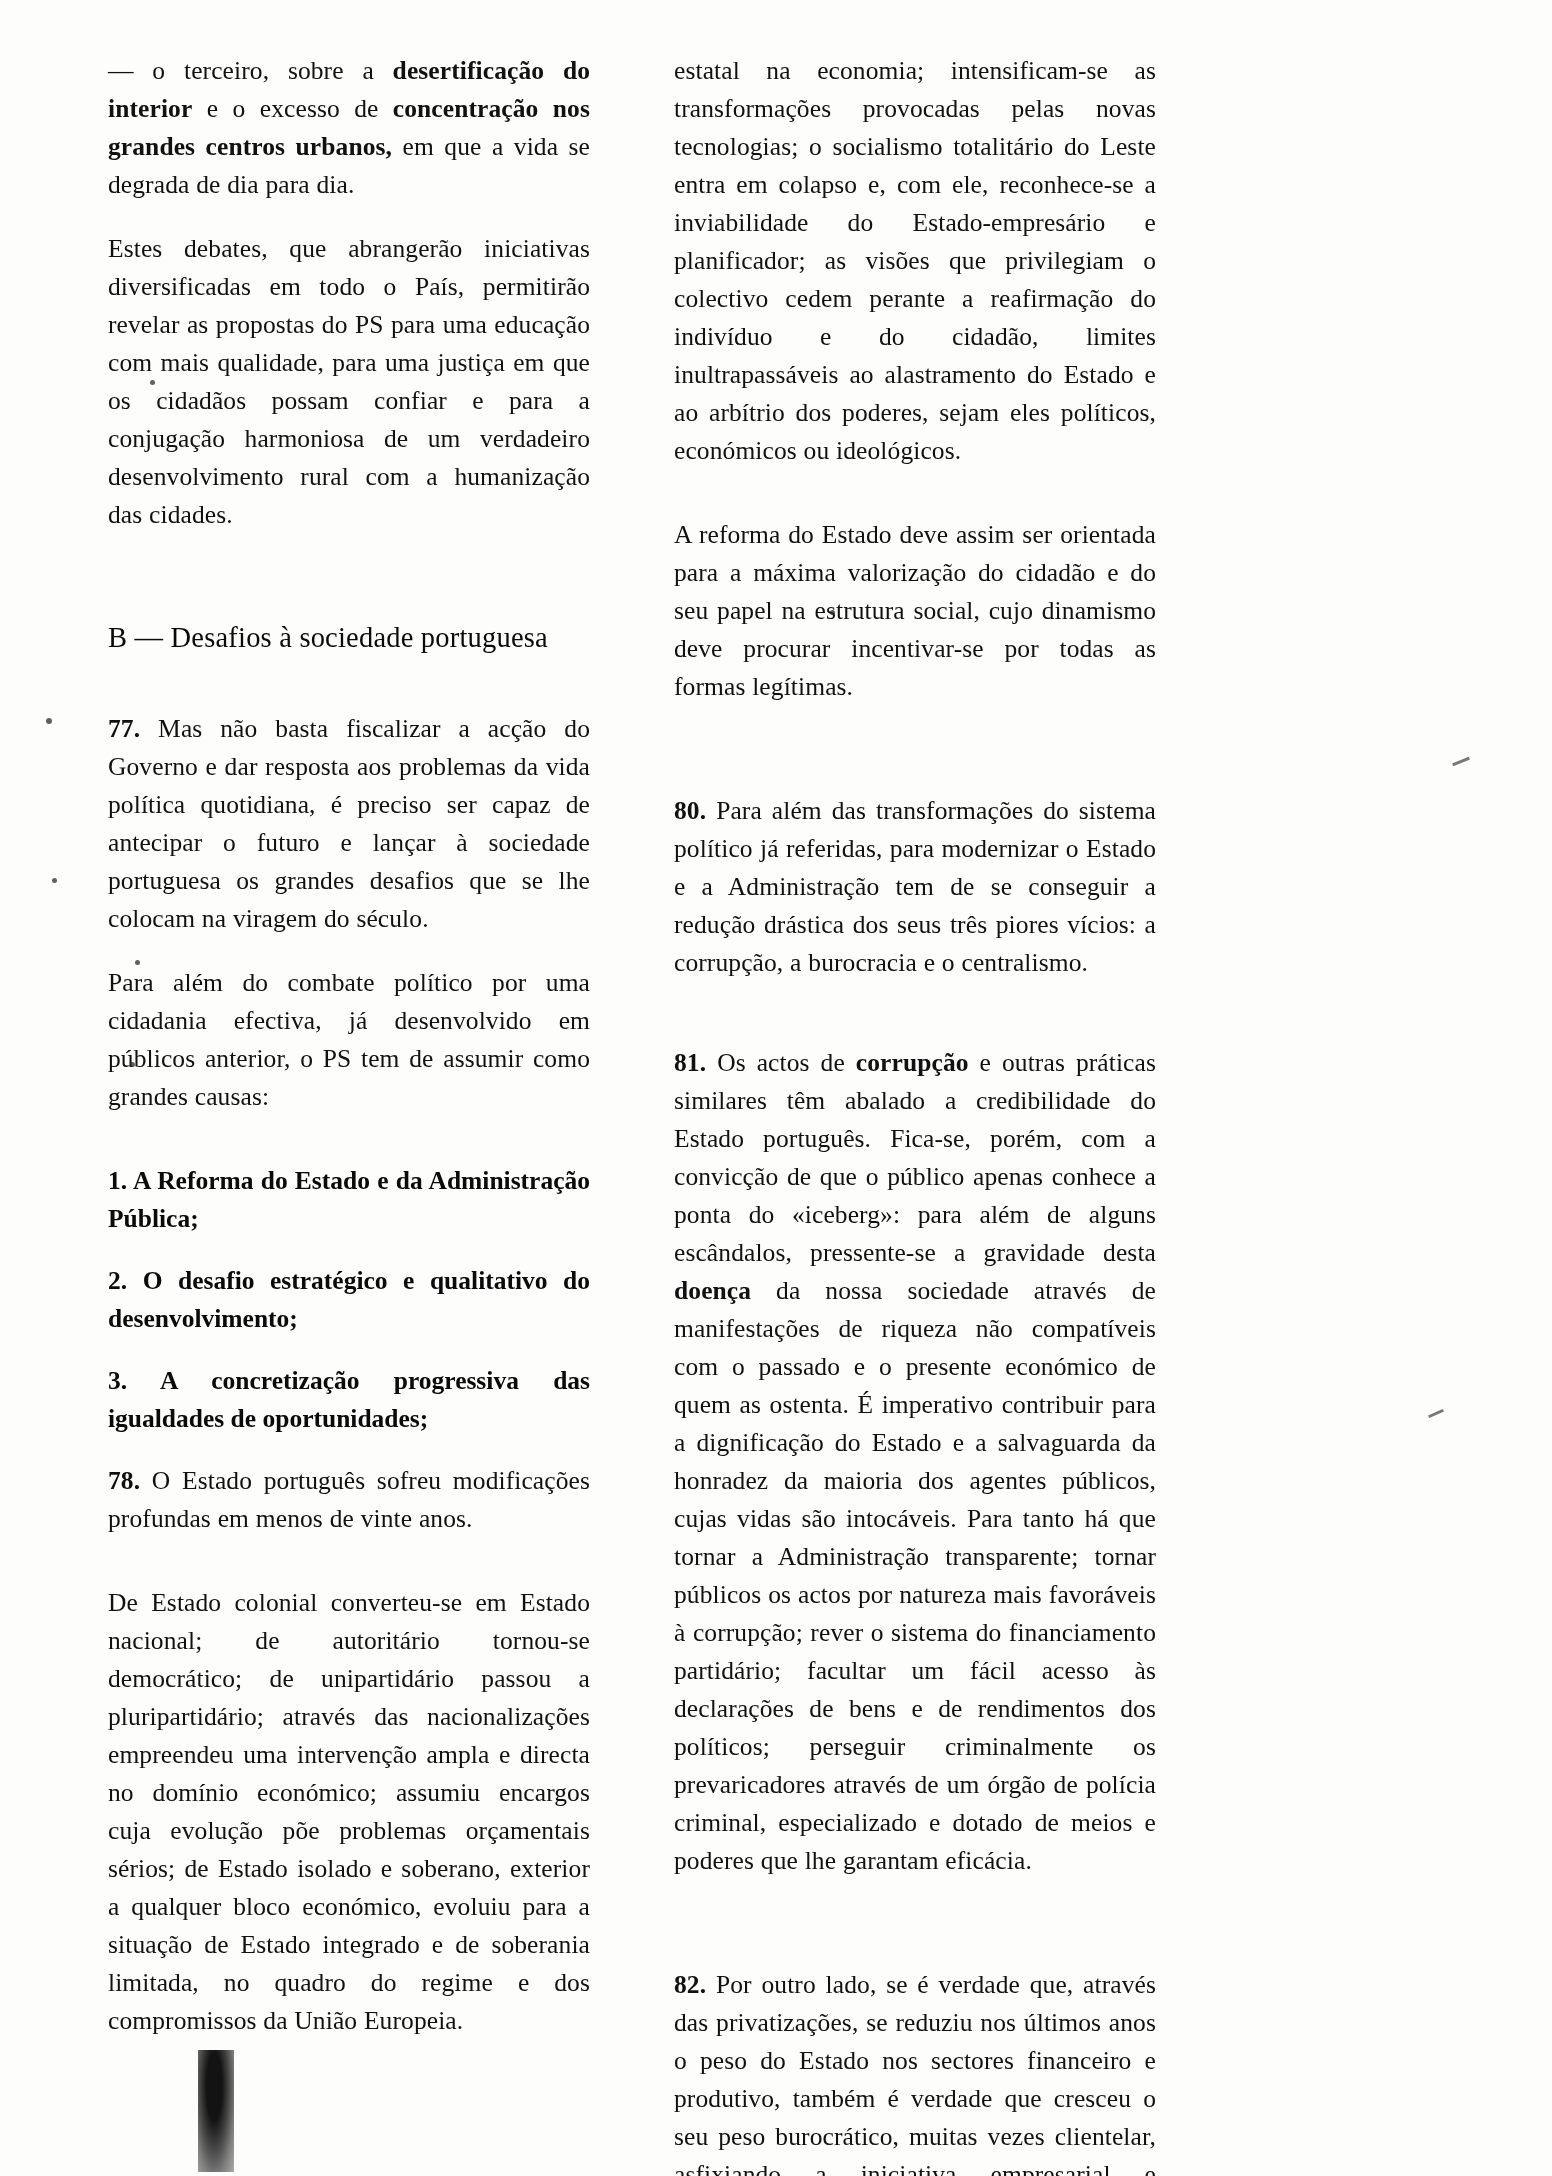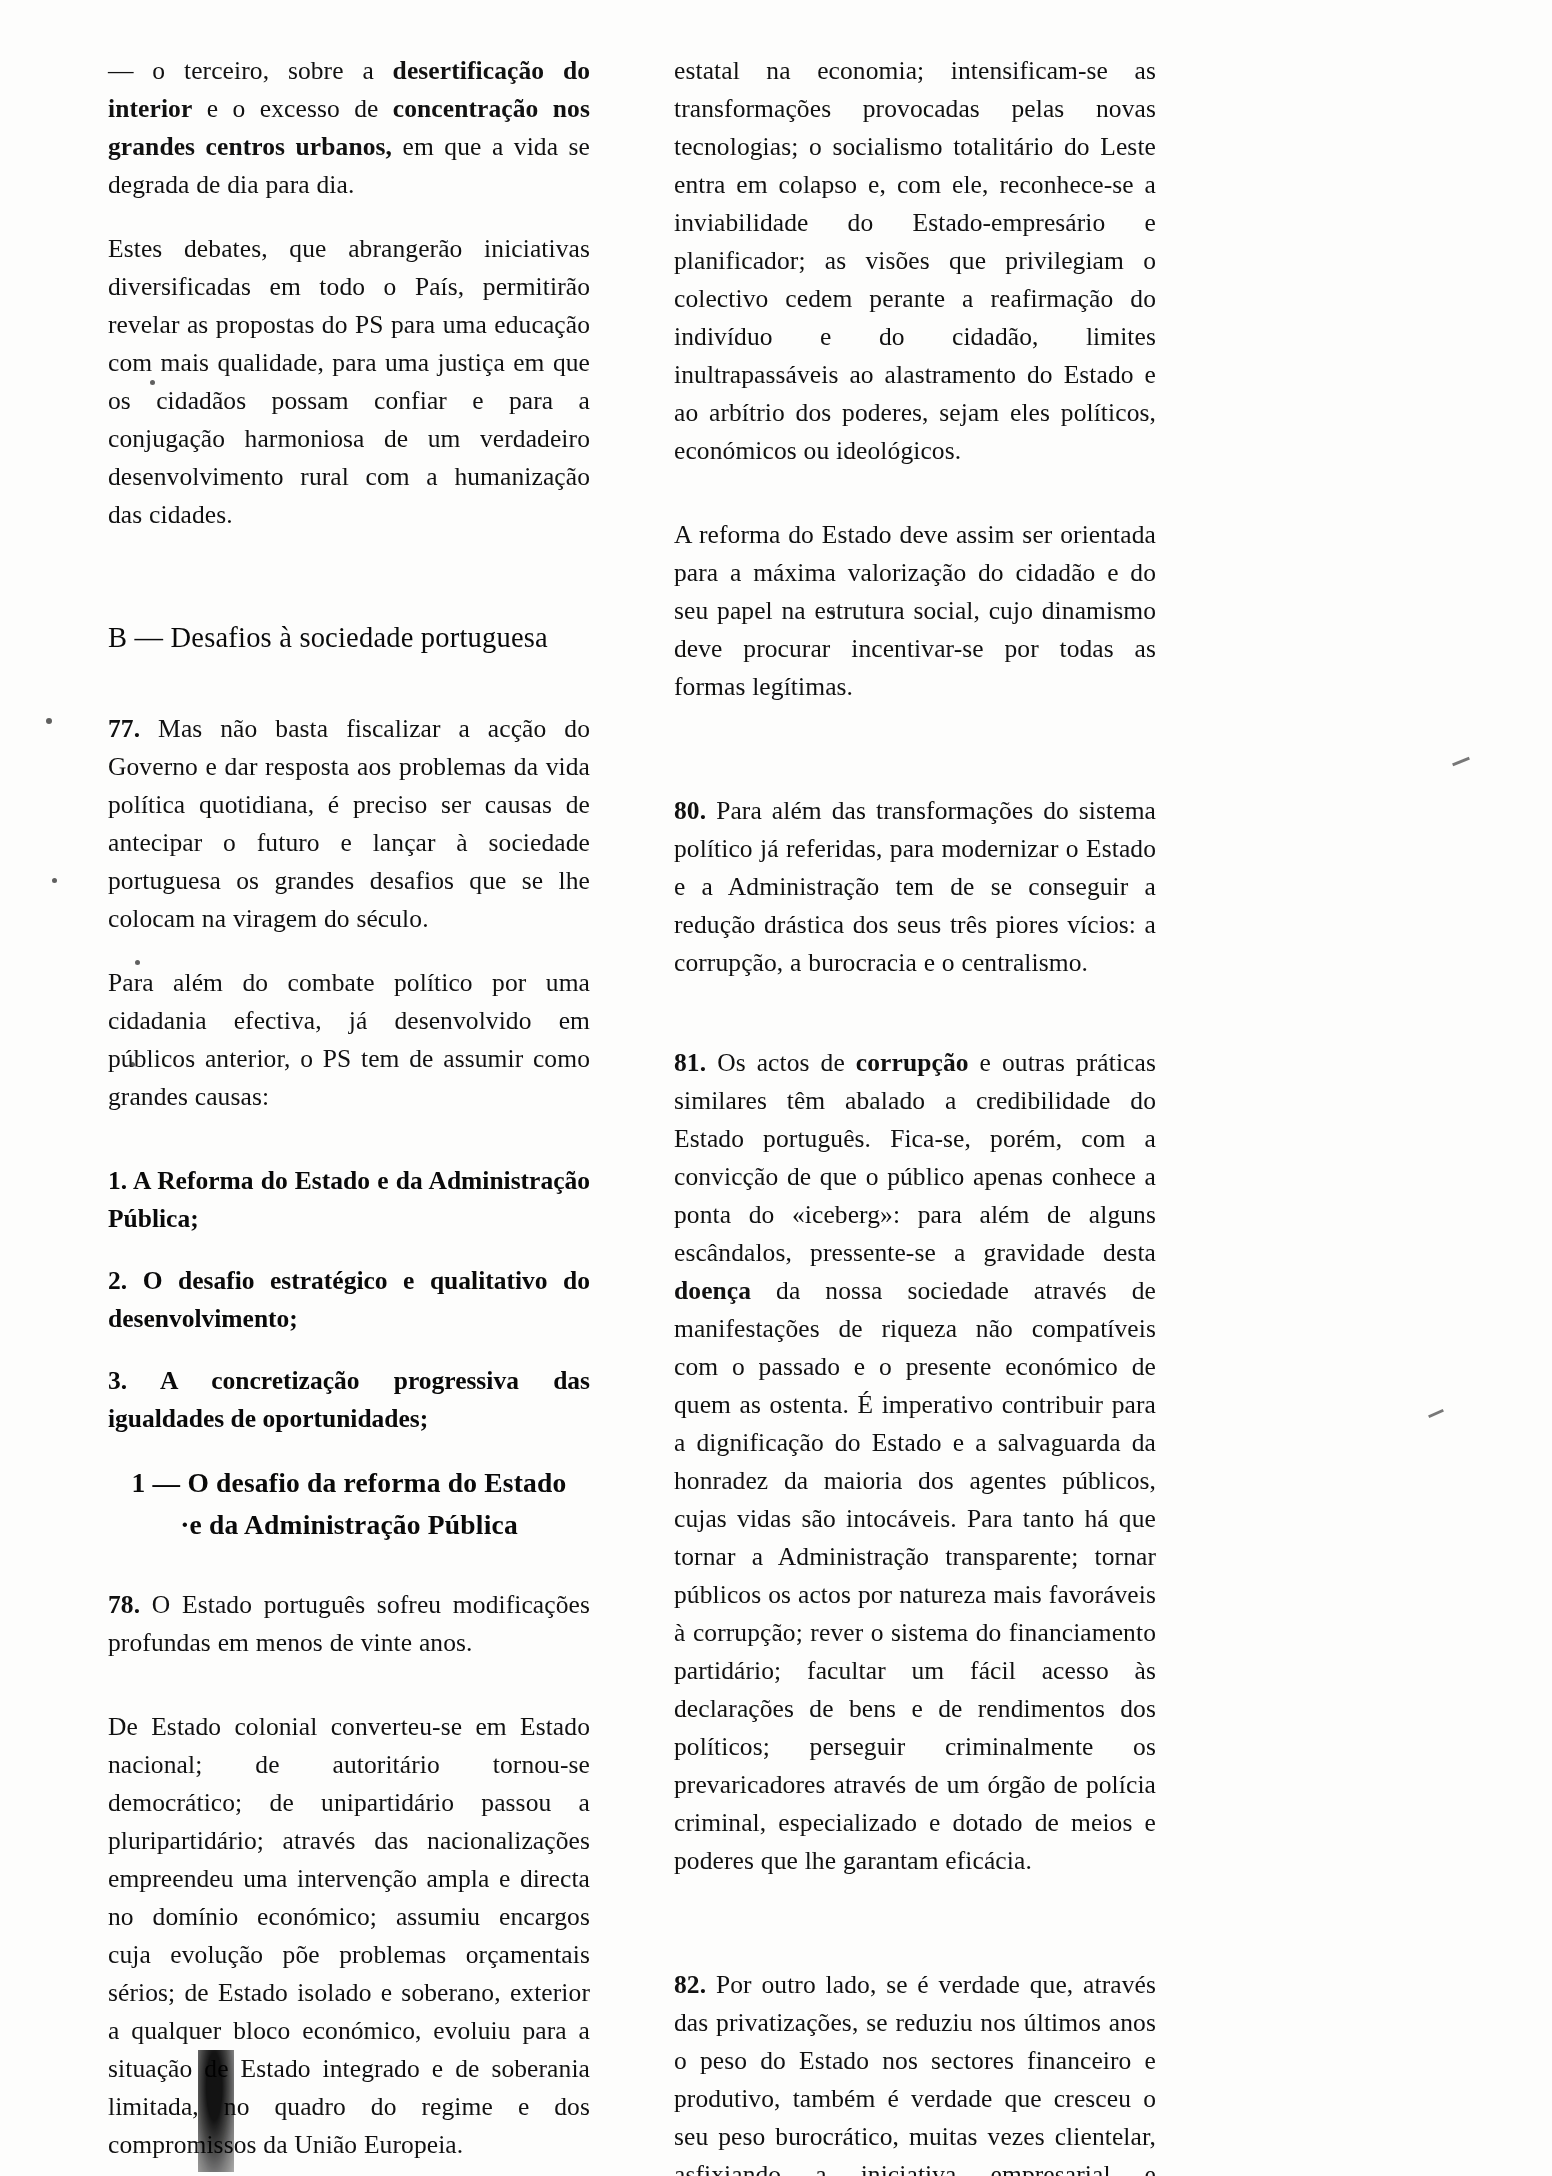--- a/index.html
+++ b/index.html
@@ -141,29 +141,28 @@
   <div class="columns">
 
     <div class="col col-left">
 
       <p class="para"><span>— o terceiro, sobre a </span><span class="b">desertificação do interior</span><span> e o excesso de </span><span class="b">concentração nos grandes centros urbanos,</span><span> em que a vida se degrada de dia para dia.</span></p>
 
       <p class="para gap-xxl">Estes debates, que abrangerão iniciativas diversificadas em todo o País, permitirão revelar as propostas do PS para uma educação com mais qualidade, para uma justiça em que os cidadãos possam confiar e para a conjugação harmoniosa de um verdadeiro desenvolvimento rural com a humanização das cidades.</p>
 
       <h2 class="sec-head">B — Desafios à sociedade portuguesa</h2>
 
-      <p class="para"><span class="b">77.</span><span> Mas não basta fiscalizar a acção do Governo e dar resposta aos problemas da vida política quotidiana, é preciso ser causas de antecipar o futuro e lançar à sociedade portuguesa os grandes desafios que se lhe colocam na viragem do século.</span></p>
+      <p class="para"><span class="b">77.</span><span> Mas não basta fiscalizar a acção do Governo e dar resposta aos problemas da vida política quotidiana, é preciso ser capaz de antecipar o futuro e lançar à sociedade portuguesa os grandes desafios que se lhe colocam na viragem do século.</span></p>
 
       <p class="para gap-lg">Para além do combate político por uma cidadania efectiva, já desenvolvido em públicos anterior, o PS tem de assumir como grandes causas:</p>
 
       <p class="numlist">1. A Reforma do Estado e da Administração Pública;</p>
       <p class="numlist">2. O desafio estratégico e qualitativo do desenvolvimento;</p>
       <p class="numlist">3. A concretização progressiva das igualdades de oportunidades;</p>
 
-      <h3 class="sub-head"><span>1 — O desafio da reforma do Estado</span><span class="line2">·e da Administração Pública</span></h3>
 
       <p class="para gap-lg"><span class="b">78.</span><span> O Estado português sofreu modificações profundas em menos de vinte anos.</span></p>
 
       <p class="para gap-xxl">De Estado colonial converteu-se em Estado nacional; de autoritário tornou-se democrático; de unipartidário passou a pluripartidário; através das nacionalizações empreendeu uma intervenção ampla e directa no domínio económico; assumiu encargos cuja evolução põe problemas orçamentais sérios; de Estado isolado e soberano, exterior a qualquer bloco económico, evoluiu para a situação de Estado integrado e de soberania limitada, no quadro do regime e dos compromissos da União Europeia.</p>
 
     </div>
 
     <div class="col col-right">
 
       <p class="para gap-lg">estatal na economia; intensificam-se as transformações provocadas pelas novas tecnologias; o socialismo totalitário do Leste entra em colapso e, com ele, reconhece-se a inviabilidade do Estado-empresário e planificador; as visões que privilegiam o colectivo cedem perante a reafirmação do indivíduo e do cidadão, limites inultrapassáveis ao alastramento do Estado e ao arbítrio dos poderes, sejam eles políticos, económicos ou ideológicos.</p>

